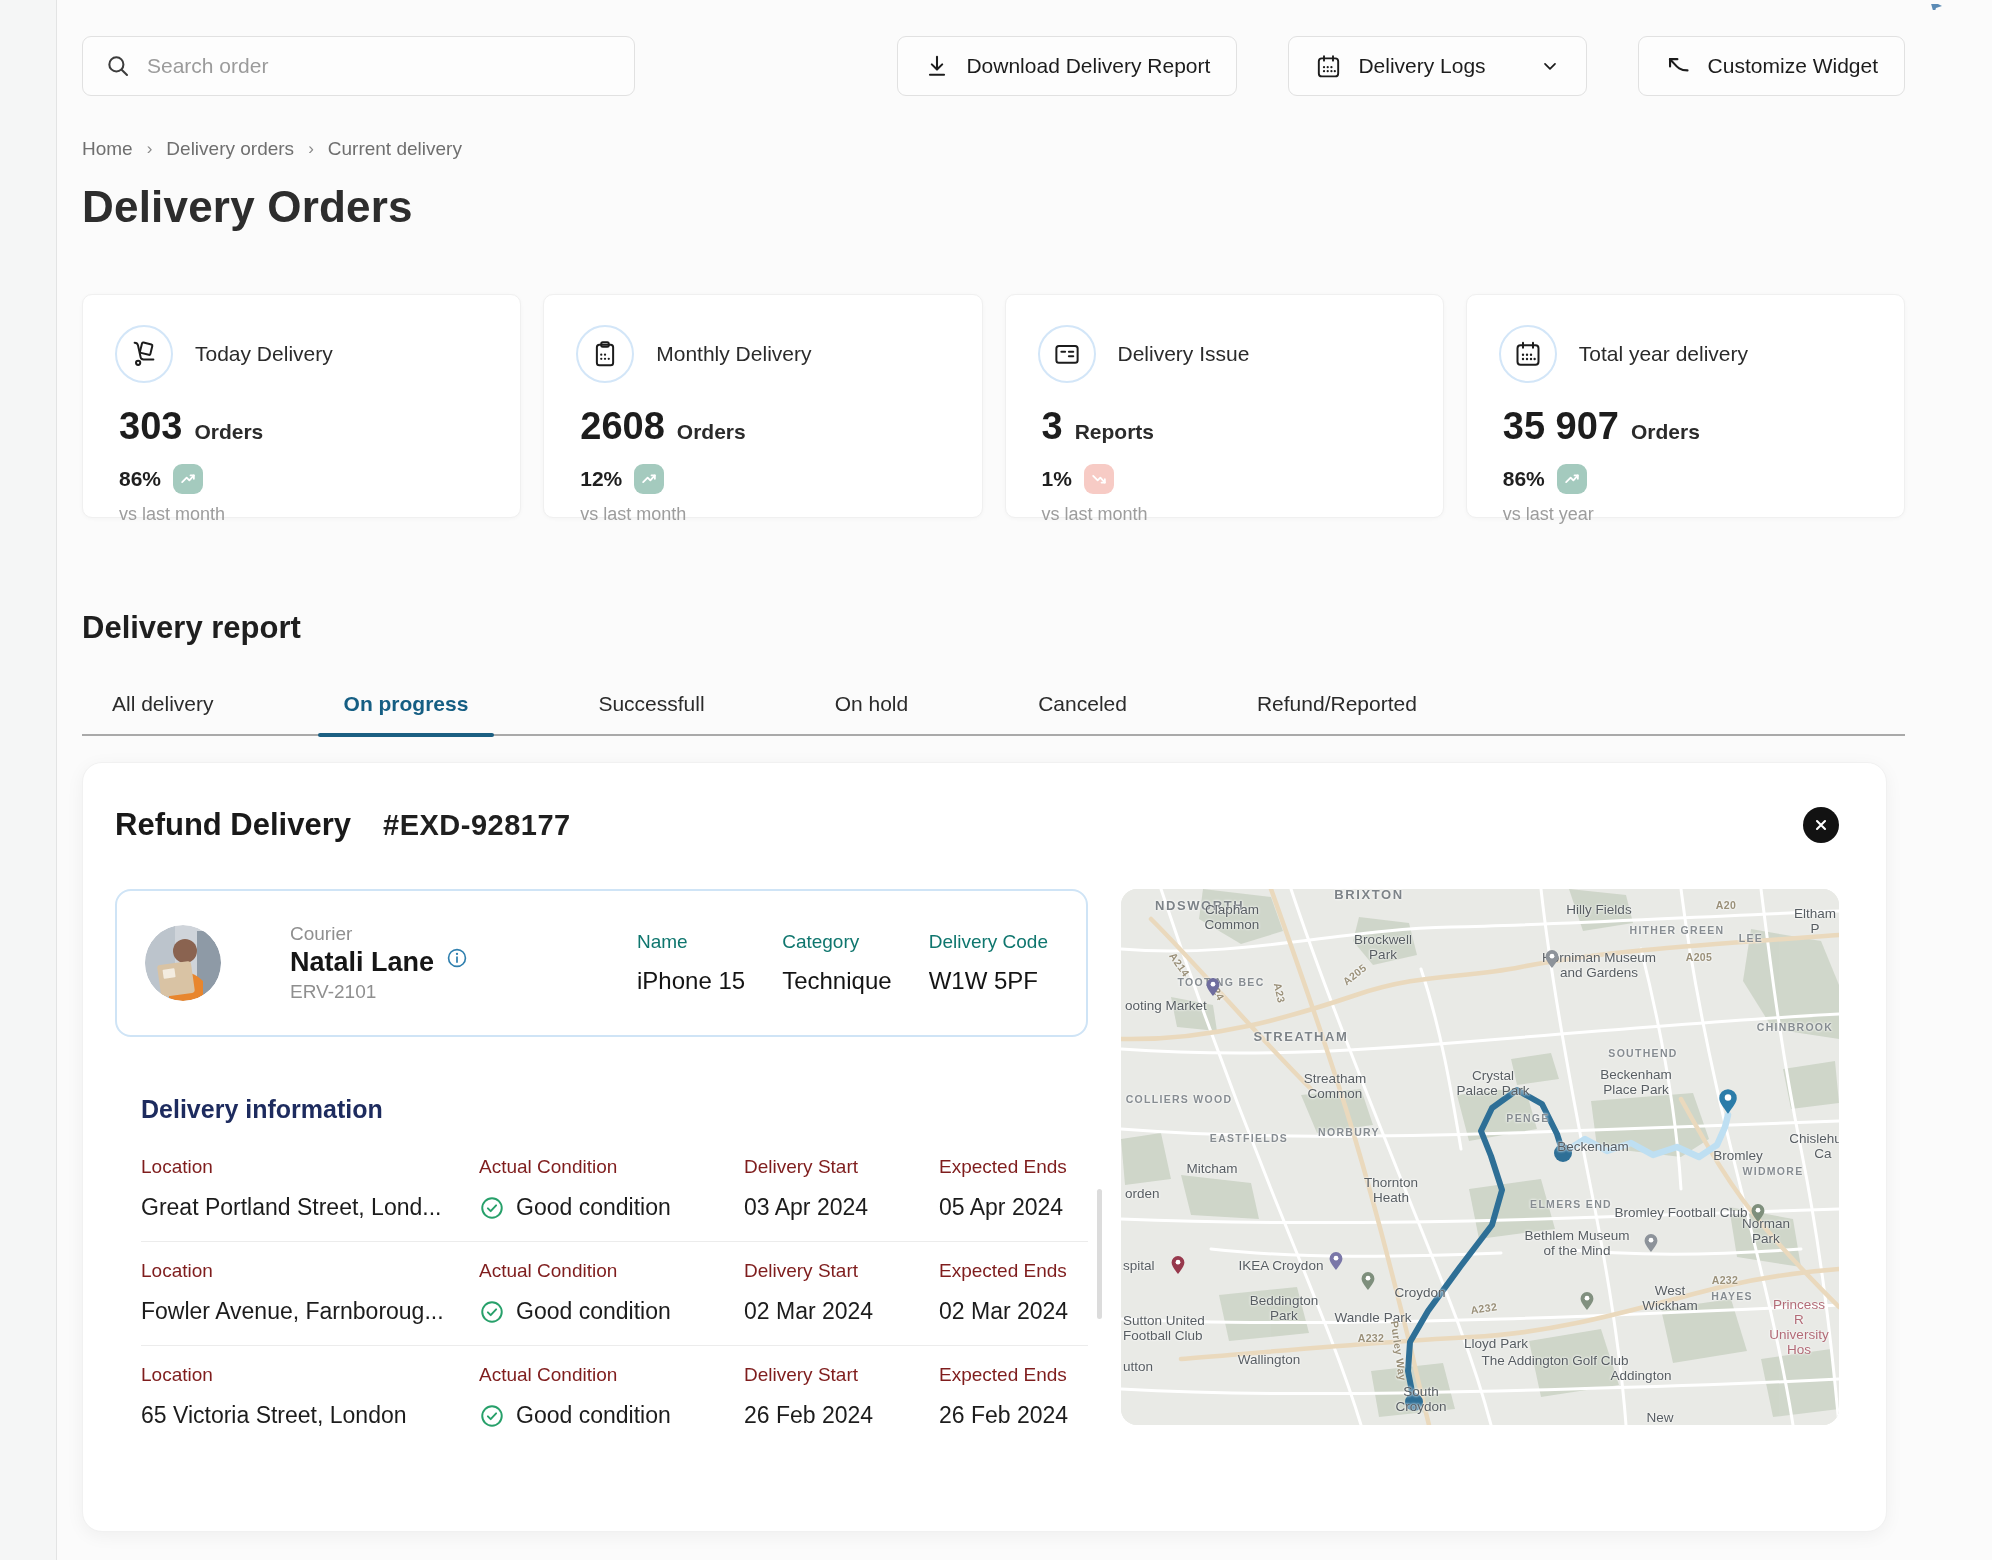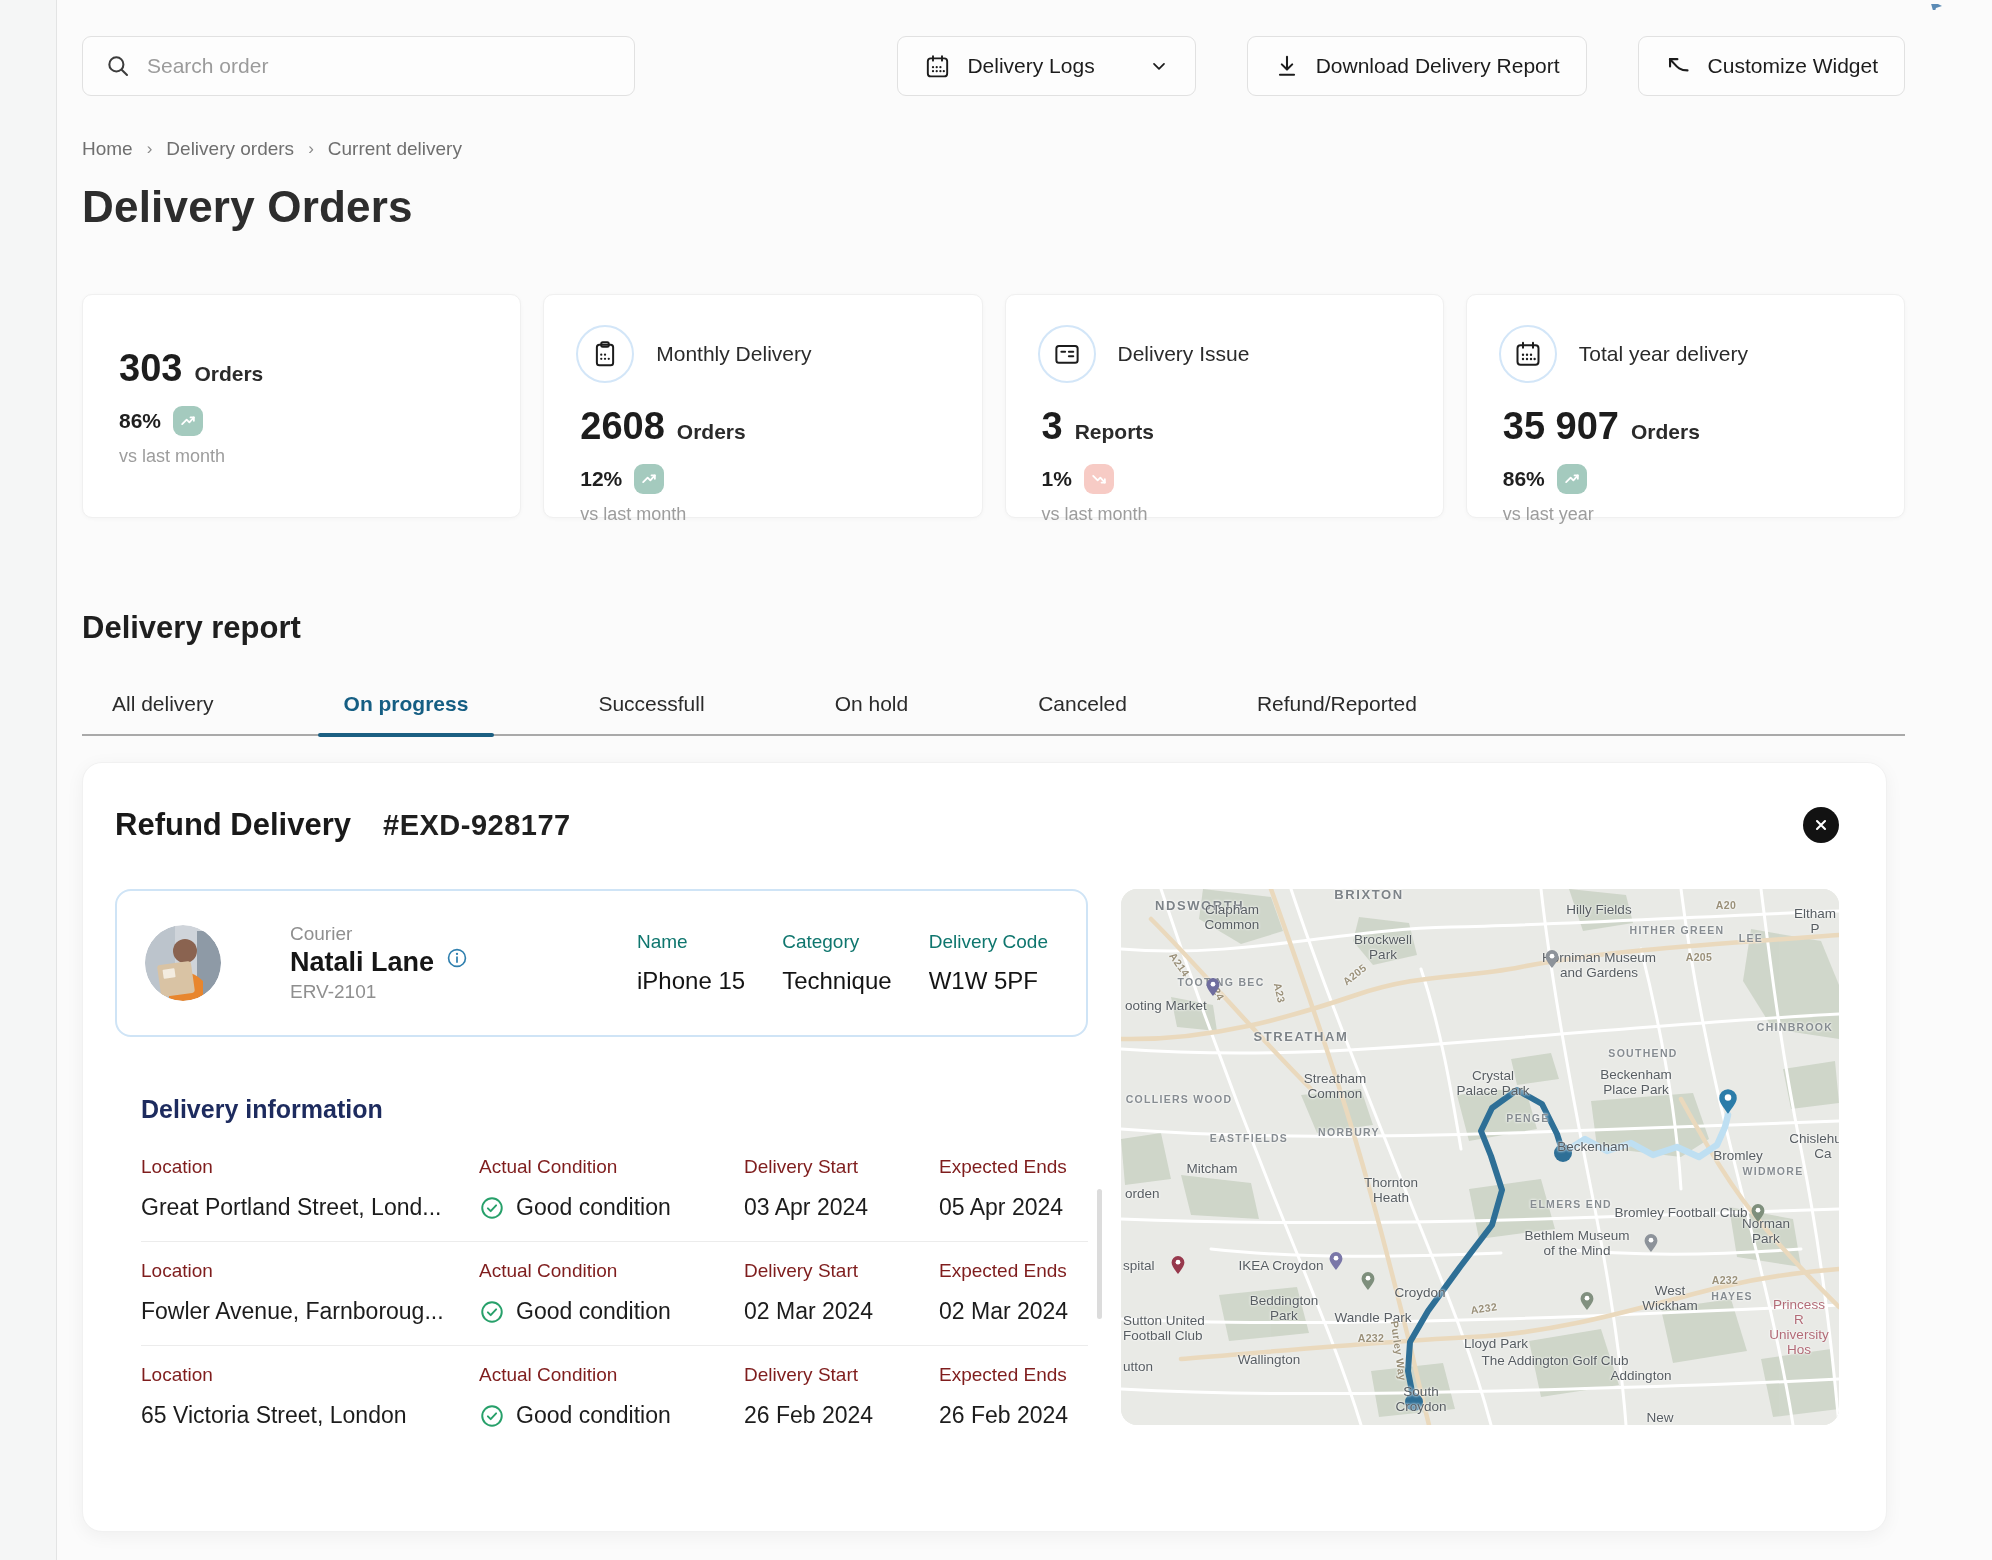--- a/index.html
+++ b/index.html
@@ -158,20 +158,31 @@
   <div class="topbar">
     <div class="search-box">
       <span class="icon">
         <svg width="26" height="26" viewBox="0 0 24 24" fill="none" stroke="#3c3c3c" stroke-width="1.9" stroke-linecap="round">
           <circle cx="10.5" cy="10.5" r="6.5"></circle>
             <line x1="15.6" y1="15.6" x2="20.3" y2="20.3"></line>
         </svg>
       </span>
       <input type="text" placeholder="Search order" style="">
     </div>
+
+    <button class="btn">
+      <span class="icon">
+        <svg width="26" height="26" viewBox="0 0 24 24" fill="none" stroke="#1c1c1c" stroke-width="1.9" stroke-linecap="round" stroke-linejoin="round">
+          <path d="M12 3.5 V14.5"></path>
+            <path d="M7.2 10.5 L12 15.3 L16.8 10.5"></path>
+            <line x1="5.5" y1="20" x2="18.5" y2="20"></line>
+        </svg>
+      </span>
+      <span>Download Delivery Report</span>
+    </button>
 
     <button class="btn">
       <span class="icon">
         <svg width="27" height="27" viewBox="0 0 24 24" fill="none" stroke="#1c1c1c" stroke-width="1.7" stroke-linecap="round">
           <rect x="3.4" y="4.8" width="17.2" height="16" rx="2.6"></rect>
           <line x1="8" y1="2.8" x2="8" y2="6.8"></line>
             <line x1="16" y1="2.8" x2="16" y2="6.8"></line>
           <g fill="#1c1c1c" stroke="none">
             <circle cx="8" cy="12.6" r="1"></circle>
               <circle cx="11.3" cy="12.6" r="1"></circle>
@@ -186,31 +197,20 @@
       <span>Delivery Logs</span>
       <span class="icon chev">
         <svg width="20" height="20" viewBox="0 0 24 24" fill="none" stroke="#1c1c1c" stroke-width="2.1" stroke-linecap="round" stroke-linejoin="round">
           <path d="M6 9.5 L12 15.5 L18 9.5"></path>
         </svg>
       </span>
     </button>
 
     <button class="btn">
       <span class="icon">
-        <svg width="26" height="26" viewBox="0 0 24 24" fill="none" stroke="#1c1c1c" stroke-width="1.9" stroke-linecap="round" stroke-linejoin="round">
-          <path d="M12 3.5 V14.5"></path>
-            <path d="M7.2 10.5 L12 15.3 L16.8 10.5"></path>
-            <line x1="5.5" y1="20" x2="18.5" y2="20"></line>
-        </svg>
-      </span>
-      <span>Download Delivery Report</span>
-    </button>
-
-    <button class="btn">
-      <span class="icon">
         <svg width="27" height="27" viewBox="0 0 24 24" fill="none" stroke="#1c1c1c" stroke-width="1.9" stroke-linecap="round" stroke-linejoin="round">
           <path d="M4.5 5.5 H11"></path>
             <path d="M4.5 5.5 V12"></path>
             <path d="M4.5 5.5 C10 11 11.5 15.5 20 15.5"></path>
         </svg>
       </span>
       <span>Customize Widget</span>
     </button>
   </div>
 
@@ -219,20 +219,30 @@
       <span class="sep">›</span>
       <span class="crumb">Delivery orders</span>
       <span class="sep">›</span>
       <span class="crumb">Current delivery</span>
     </nav>
 
   <h1 class="page-title">Delivery Orders</h1>
 
   <section class="stats" id="stats">
       <article class="stat-card">
+        <div class="stat-head">
+          <span class="icon-ring">
+            <svg width="30" height="30" viewBox="0 0 24 24" fill="none" stroke="#1c1c1c" stroke-width="1.6" stroke-linecap="round" stroke-linejoin="round">
+              <rect x="9.5" y="3.5" width="8.5" height="8.5" rx="1" transform="rotate(14 13.7 7.7)"></rect>
+              <path d="M4.5 3 C6 3 6.9 3.8 7.2 5.1 L9.3 14.6 C9.6 15.8 10.3 16.3 11.6 16.3 H19.5"></path>
+              <circle cx="7.3" cy="19" r="1.7"></circle>
+            </svg>
+          </span>
+          <span class="stat-label">Today Delivery</span>
+        </div>
         <div class="stat-value">
           <b>303</b>
           <span>Orders</span>
         </div>
         <div class="stat-pct">
           <b>86%</b>
           <span class="trend-badge trend-up">
             <svg width="18" height="18" viewBox="0 0 20 20" fill="none" stroke="#fff" stroke-width="2" stroke-linecap="round" stroke-linejoin="round">
               <path d="M3.5 13.5 L8.5 8.5 L11.5 11.5 L16.5 6"></path>
               <path d="M12.8 6 H16.5 V9.7"></path>

